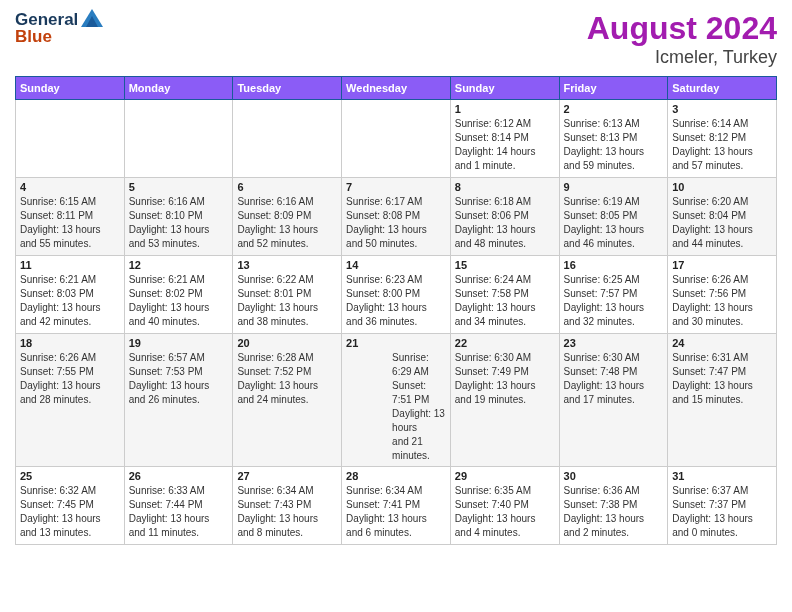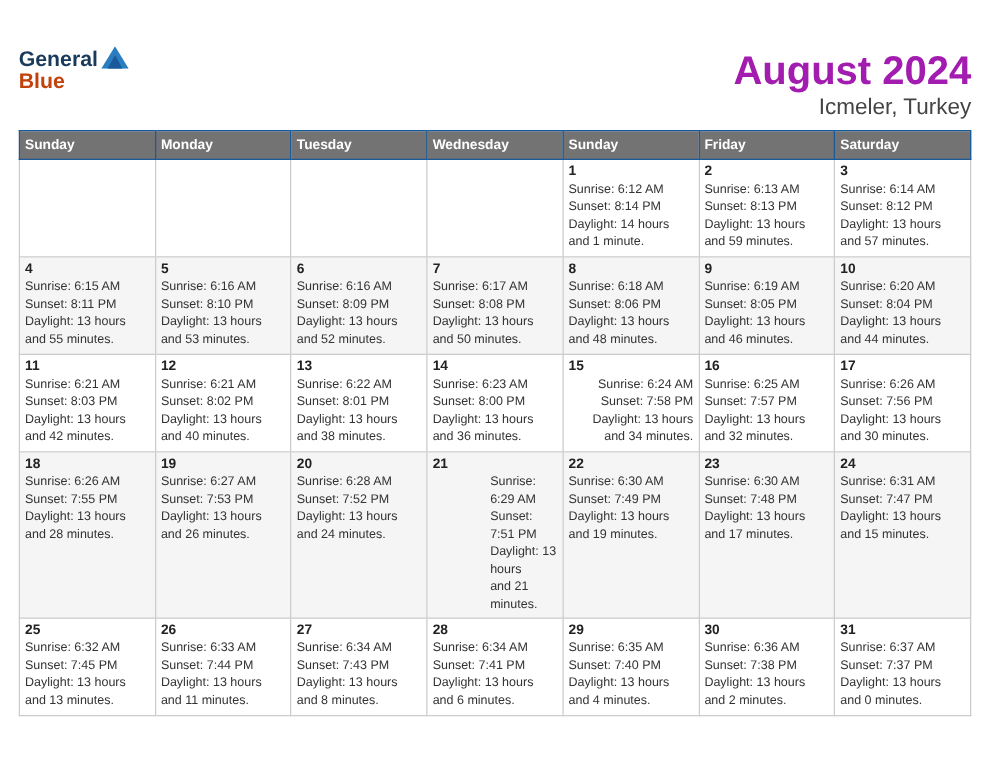--- a/index.html
+++ b/index.html
@@ -13,21 +13,20 @@
     .page {
       width: 792px;
       height: 612px;
       padding: 10px 15px;
     }
     .header {
       display: flex;
       justify-content: space-between;
       align-items: flex-start;
       margin-bottom: 8px;
-      margin-top: 28px;
     }
     .logo {
       display: flex;
       align-items: center;
     }
     .title-block {
       text-align: right;
     }
     .month-year {
       font-size: 32px;
@@ -37,21 +36,21 @@
     .location {
       font-size: 18px;
       color: #444;
     }
     table {
       width: 100%;
       border-collapse: collapse;
       table-layout: fixed;
     }
     thead tr th {
-      background-color: #737373;
+      background-color: #8b5cf6;
       color: #fff;
       font-size: 11px;
       font-weight: bold;
       padding: 5px 4px;
       text-align: left;
       border: 1px solid #1a5a9a;
     }
     tbody tr td {
       border: 1px solid #ccc;
       vertical-align: top;
@@ -217,21 +216,21 @@
           </td>
           <td>
             <div class="day-num">14</div>
             <div class="day-info" style="white-space: pre-line;">Sunrise: 6:23 AM
 Sunset: 8:00 PM
 Daylight: 13 hours
 and 36 minutes.</div>
           </td>
           <td>
             <div class="day-num">15</div>
-            <div class="day-info" style="white-space: pre-line; text-align: right;">Sunrise: 6:24 AM
+            <div class="day-info" style="white-space: pre-line;">Sunrise: 6:24 AM
 Sunset: 7:58 PM
 Daylight: 13 hours
 and 34 minutes.</div>
           </td>
           <td>
             <div class="day-num">16</div>
             <div class="day-info" style="white-space: pre-line;">Sunrise: 6:25 AM
 Sunset: 7:57 PM
 Daylight: 13 hours
 and 32 minutes.</div>
@@ -247,21 +246,21 @@
         <tr>
           <td>
             <div class="day-num">18</div>
             <div class="day-info" style="white-space: pre-line;">Sunrise: 6:26 AM
 Sunset: 7:55 PM
 Daylight: 13 hours
 and 28 minutes.</div>
           </td>
           <td>
             <div class="day-num">19</div>
-            <div class="day-info" style="white-space: pre-line;">Sunrise: 6:27 AM
+            <div class="day-info" style="white-space: pre-line;">Sunrise: 6:57 AM
 Sunset: 7:53 PM
 Daylight: 13 hours
 and 26 minutes.</div>
           </td>
           <td>
             <div class="day-num">20</div>
             <div class="day-info" style="white-space: pre-line;">Sunrise: 6:28 AM
 Sunset: 7:52 PM
 Daylight: 13 hours
 and 24 minutes.</div>

